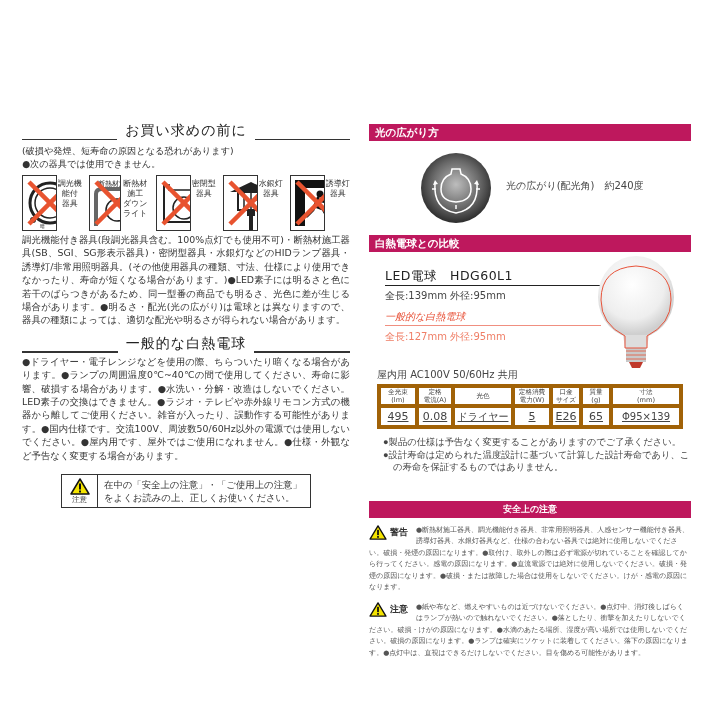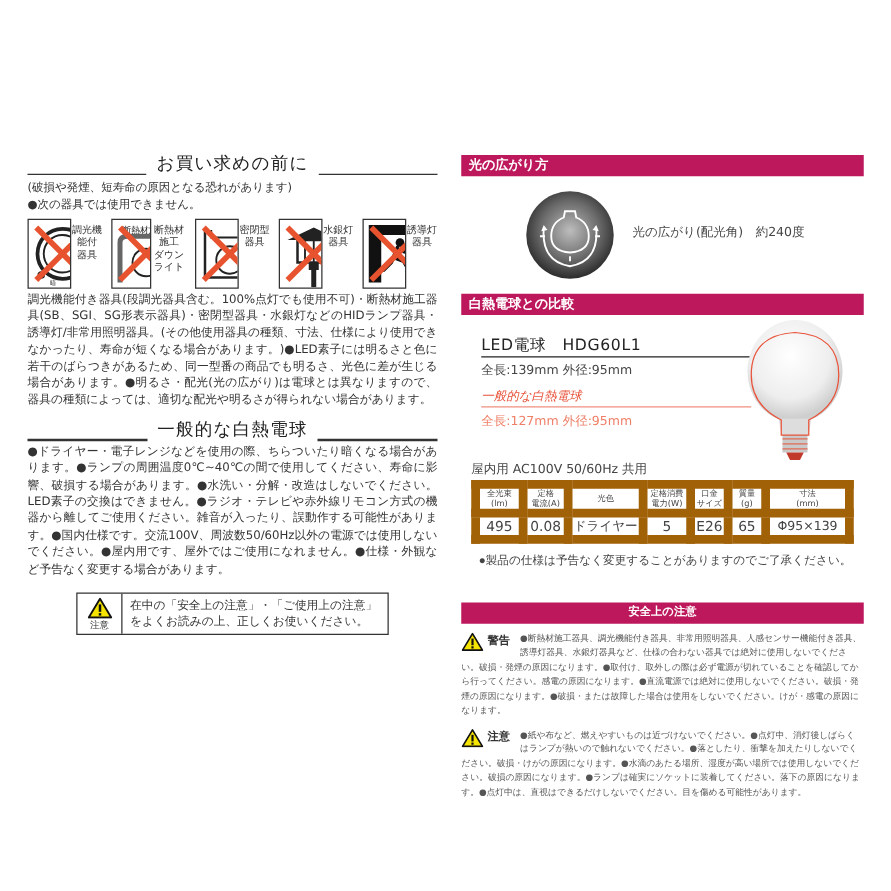--- a/index.html
+++ b/index.html
@@ -39,23 +39,23 @@
   .cmp-led-title { position: absolute; left: 16px; top: 16px; font-size: 12.5px; color: #222; letter-spacing: .5px; }
   .cmp-led-line { position: absolute; left: 16px; top: 33px; width: 250px; height: 1px; background: #222; }
   .cmp-led-dim { position: absolute; left: 16px; top: 37px; font-size: 10px; color: #444; }
   .cmp-inc-title { position: absolute; left: 16px; top: 58px; font-size: 10px; color: #e8533a; font-style: italic; }
   .cmp-inc-line { position: absolute; left: 16px; top: 73px; width: 216px; height: 1px; background: #f08f80; }
   .cmp-inc-dim { position: absolute; left: 16px; top: 78px; font-size: 10px; color: #ef7e66; }
   .bulb { position: absolute; left: 222px; top: 0px; width: 90px; height: 118px; }
 
   .spec-title { font-size: 10px; color: #444; margin-top: 6px; margin-left: 8px; }
   table.spec { border-collapse: collapse; margin-left: 8px; margin-top: 2px; width: 306px; }
-  table.spec th, table.spec td { border: 7px solid #a16207; text-align: center; color: #444; }
+  table.spec th, table.spec td { border: 4px solid #a16207; text-align: center; color: #444; }
   table.spec th { font-size: 6.6px; line-height: 8px; font-weight: normal; height: 20px; padding: 0 1px; }
-  table.spec td { font-size: 11px; height: 21px; }
+  table.spec td { font-size: 11px; height: 21px; text-decoration: underline; }
 
   .notes { font-size: 9.3px; line-height: 12.5px; color: #444; margin-left: 14px; margin-top: 8px; }
   .notes div { padding-left: 10px; text-indent: -10px; font-family: Liberation Mono, monospace; }
 
   .safety { margin-top: 26px; }
   .warn-block { position: relative; font-size: 7px; line-height: 11.5px; color: #555; margin-top: 7px; }
   .warn-head { float: left; display: flex; align-items: center; gap: 3px; margin-right: 8px; height: 16px; }
   .warn-head span { font-size: 9px; font-weight: bold; color: #333; }
 </style>
 </head>
@@ -238,20 +238,21 @@
       <td>5</td>
       <td>E26</td>
       <td>65</td>
       <td style="font-size:10px;">Φ95×139</td>
     </tr>
   </tbody>
     </table>
 
   <div class="notes">
     <div>●製品の仕様は予告なく変更することがありますのでご了承ください。</div>
+    <div>●設計寿命は定められた温度設計に基づいて計算した設計寿命であり、この寿命を保証するものではありません。</div>
   </div>
 
   <div class="safety">
     <div class="bar center">安全上の注意</div>
     <div class="warn-block">
       <div class="warn-head">
         <svg width="18" height="15" viewBox="0 0 20 17">
           <path d="M10 1 L19 16 L1 16 Z" fill="#f5e400" stroke="#111" stroke-width="1.5" stroke-linejoin="round"></path>
           <rect x="9" y="5.5" width="2" height="6" fill="#111"></rect>
           <rect x="9" y="12.5" width="2" height="2" fill="#111"></rect>

